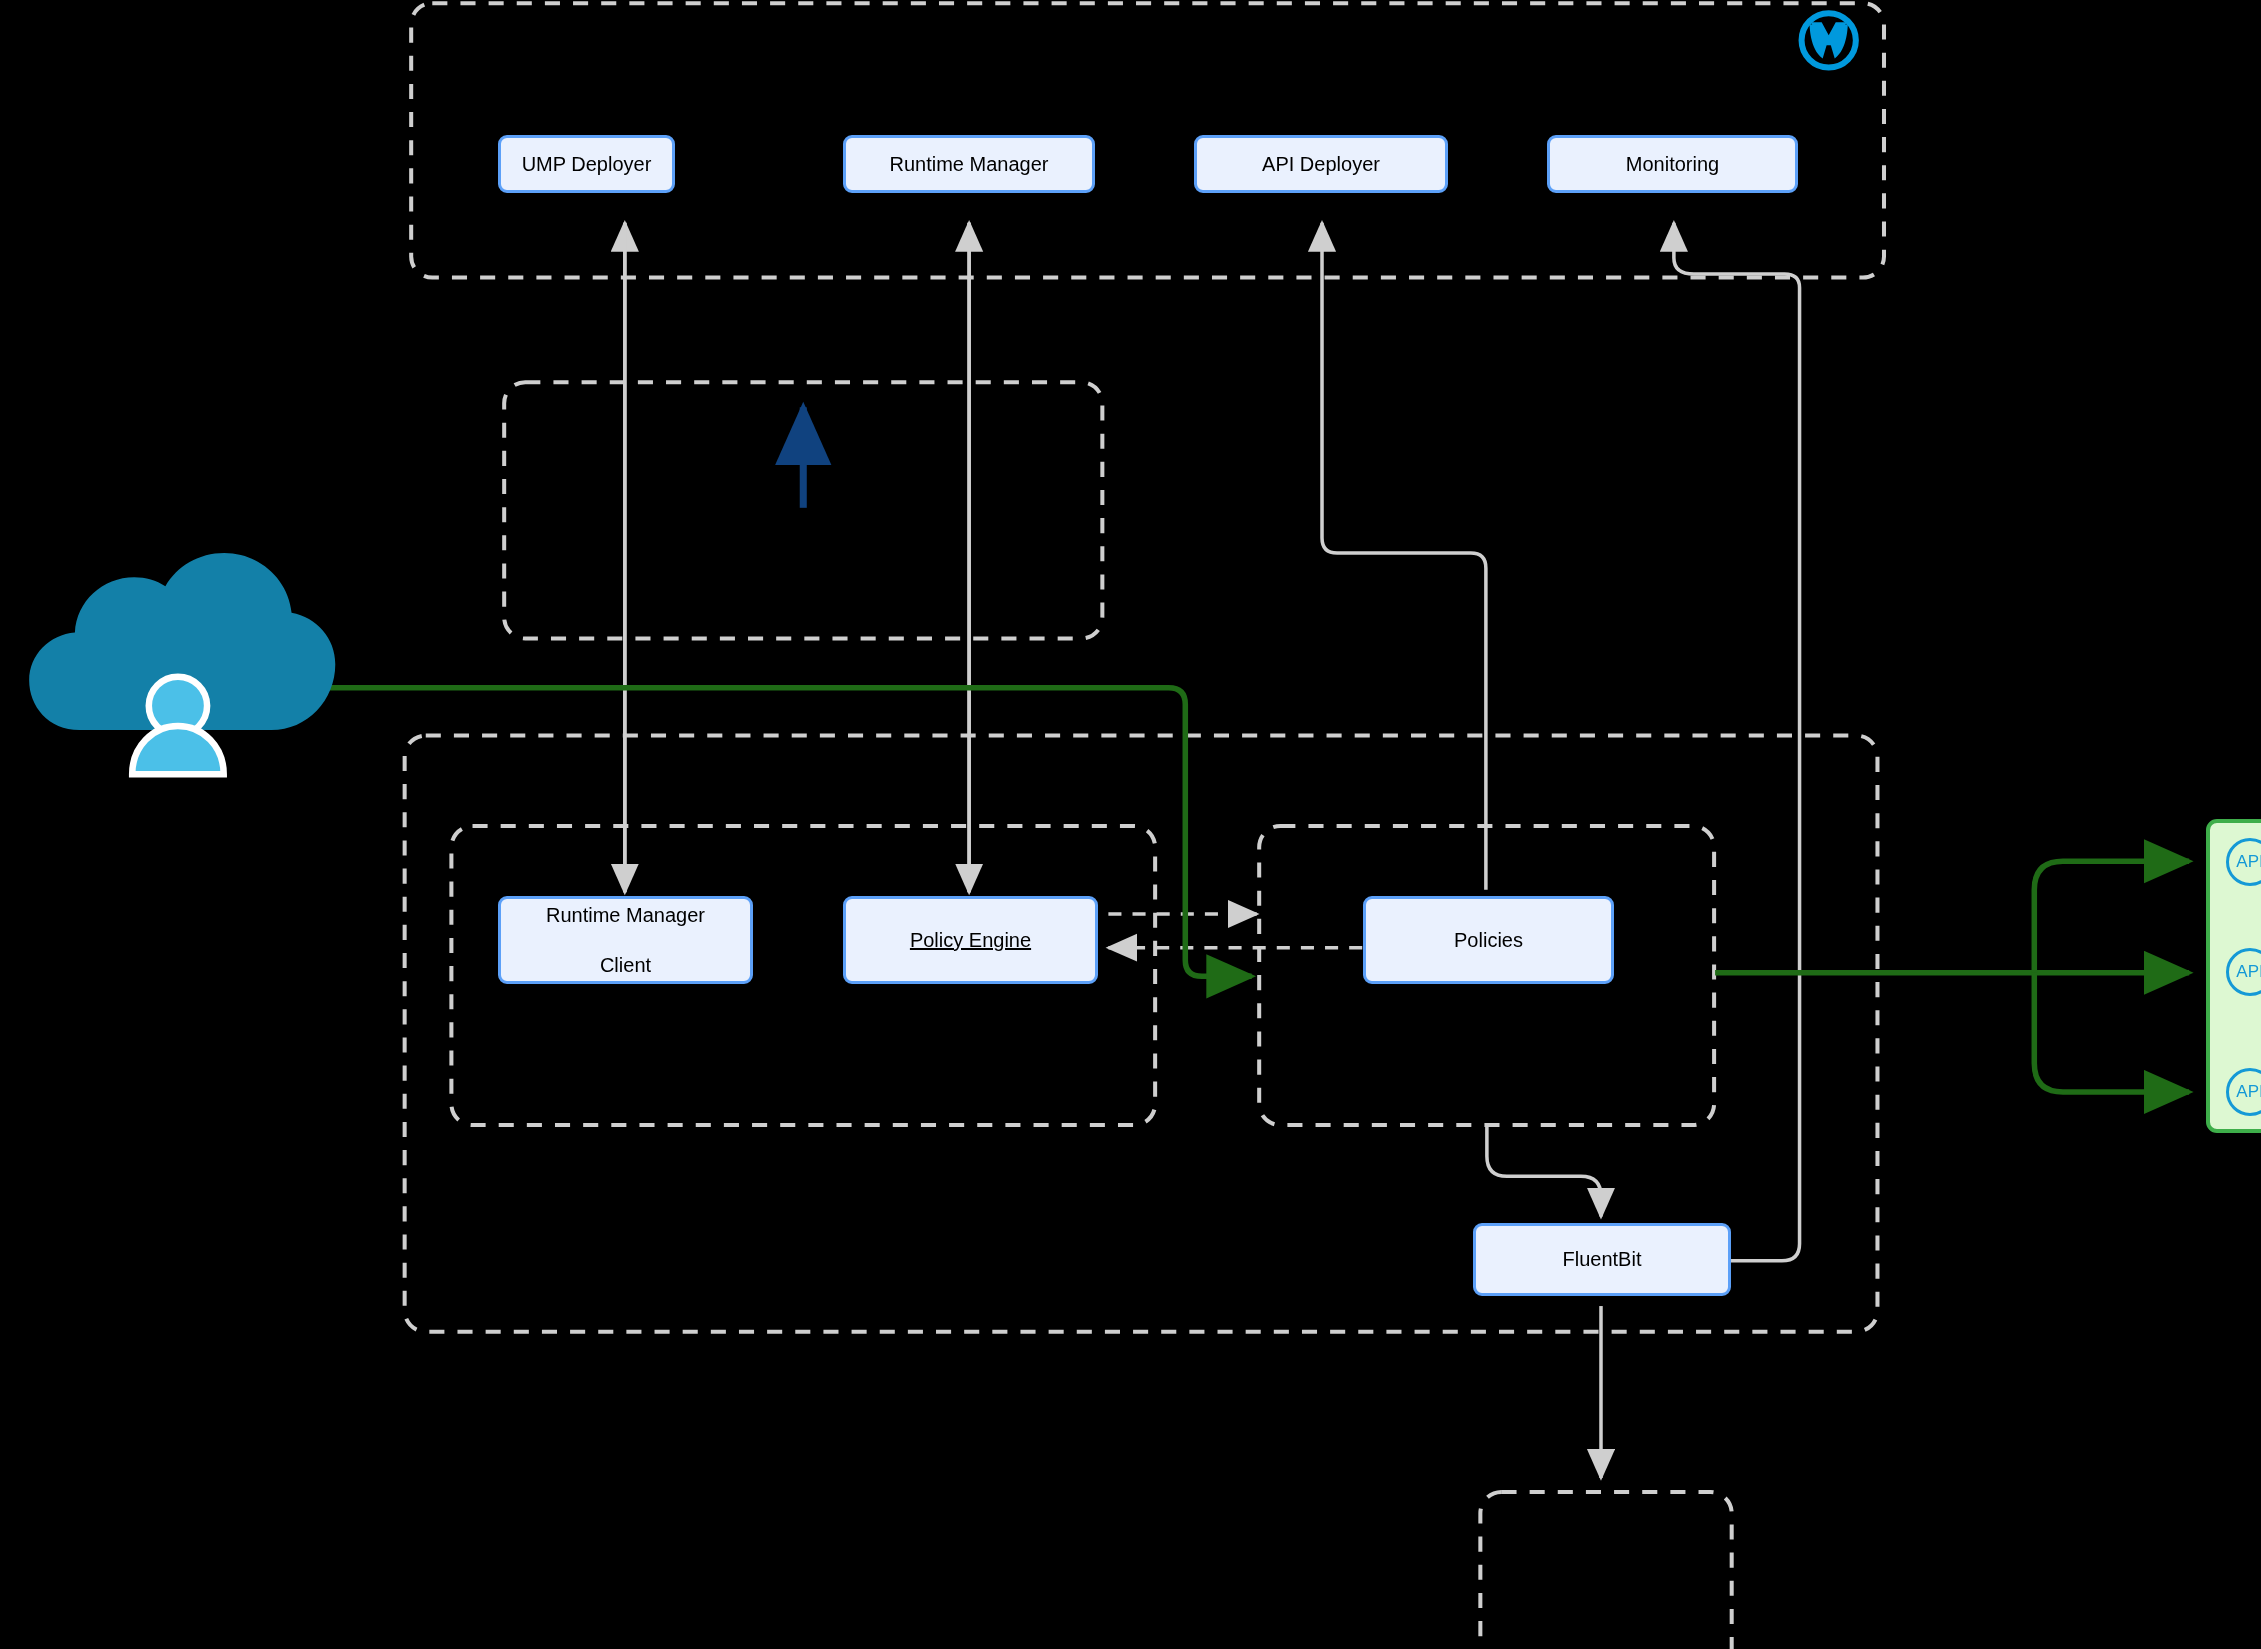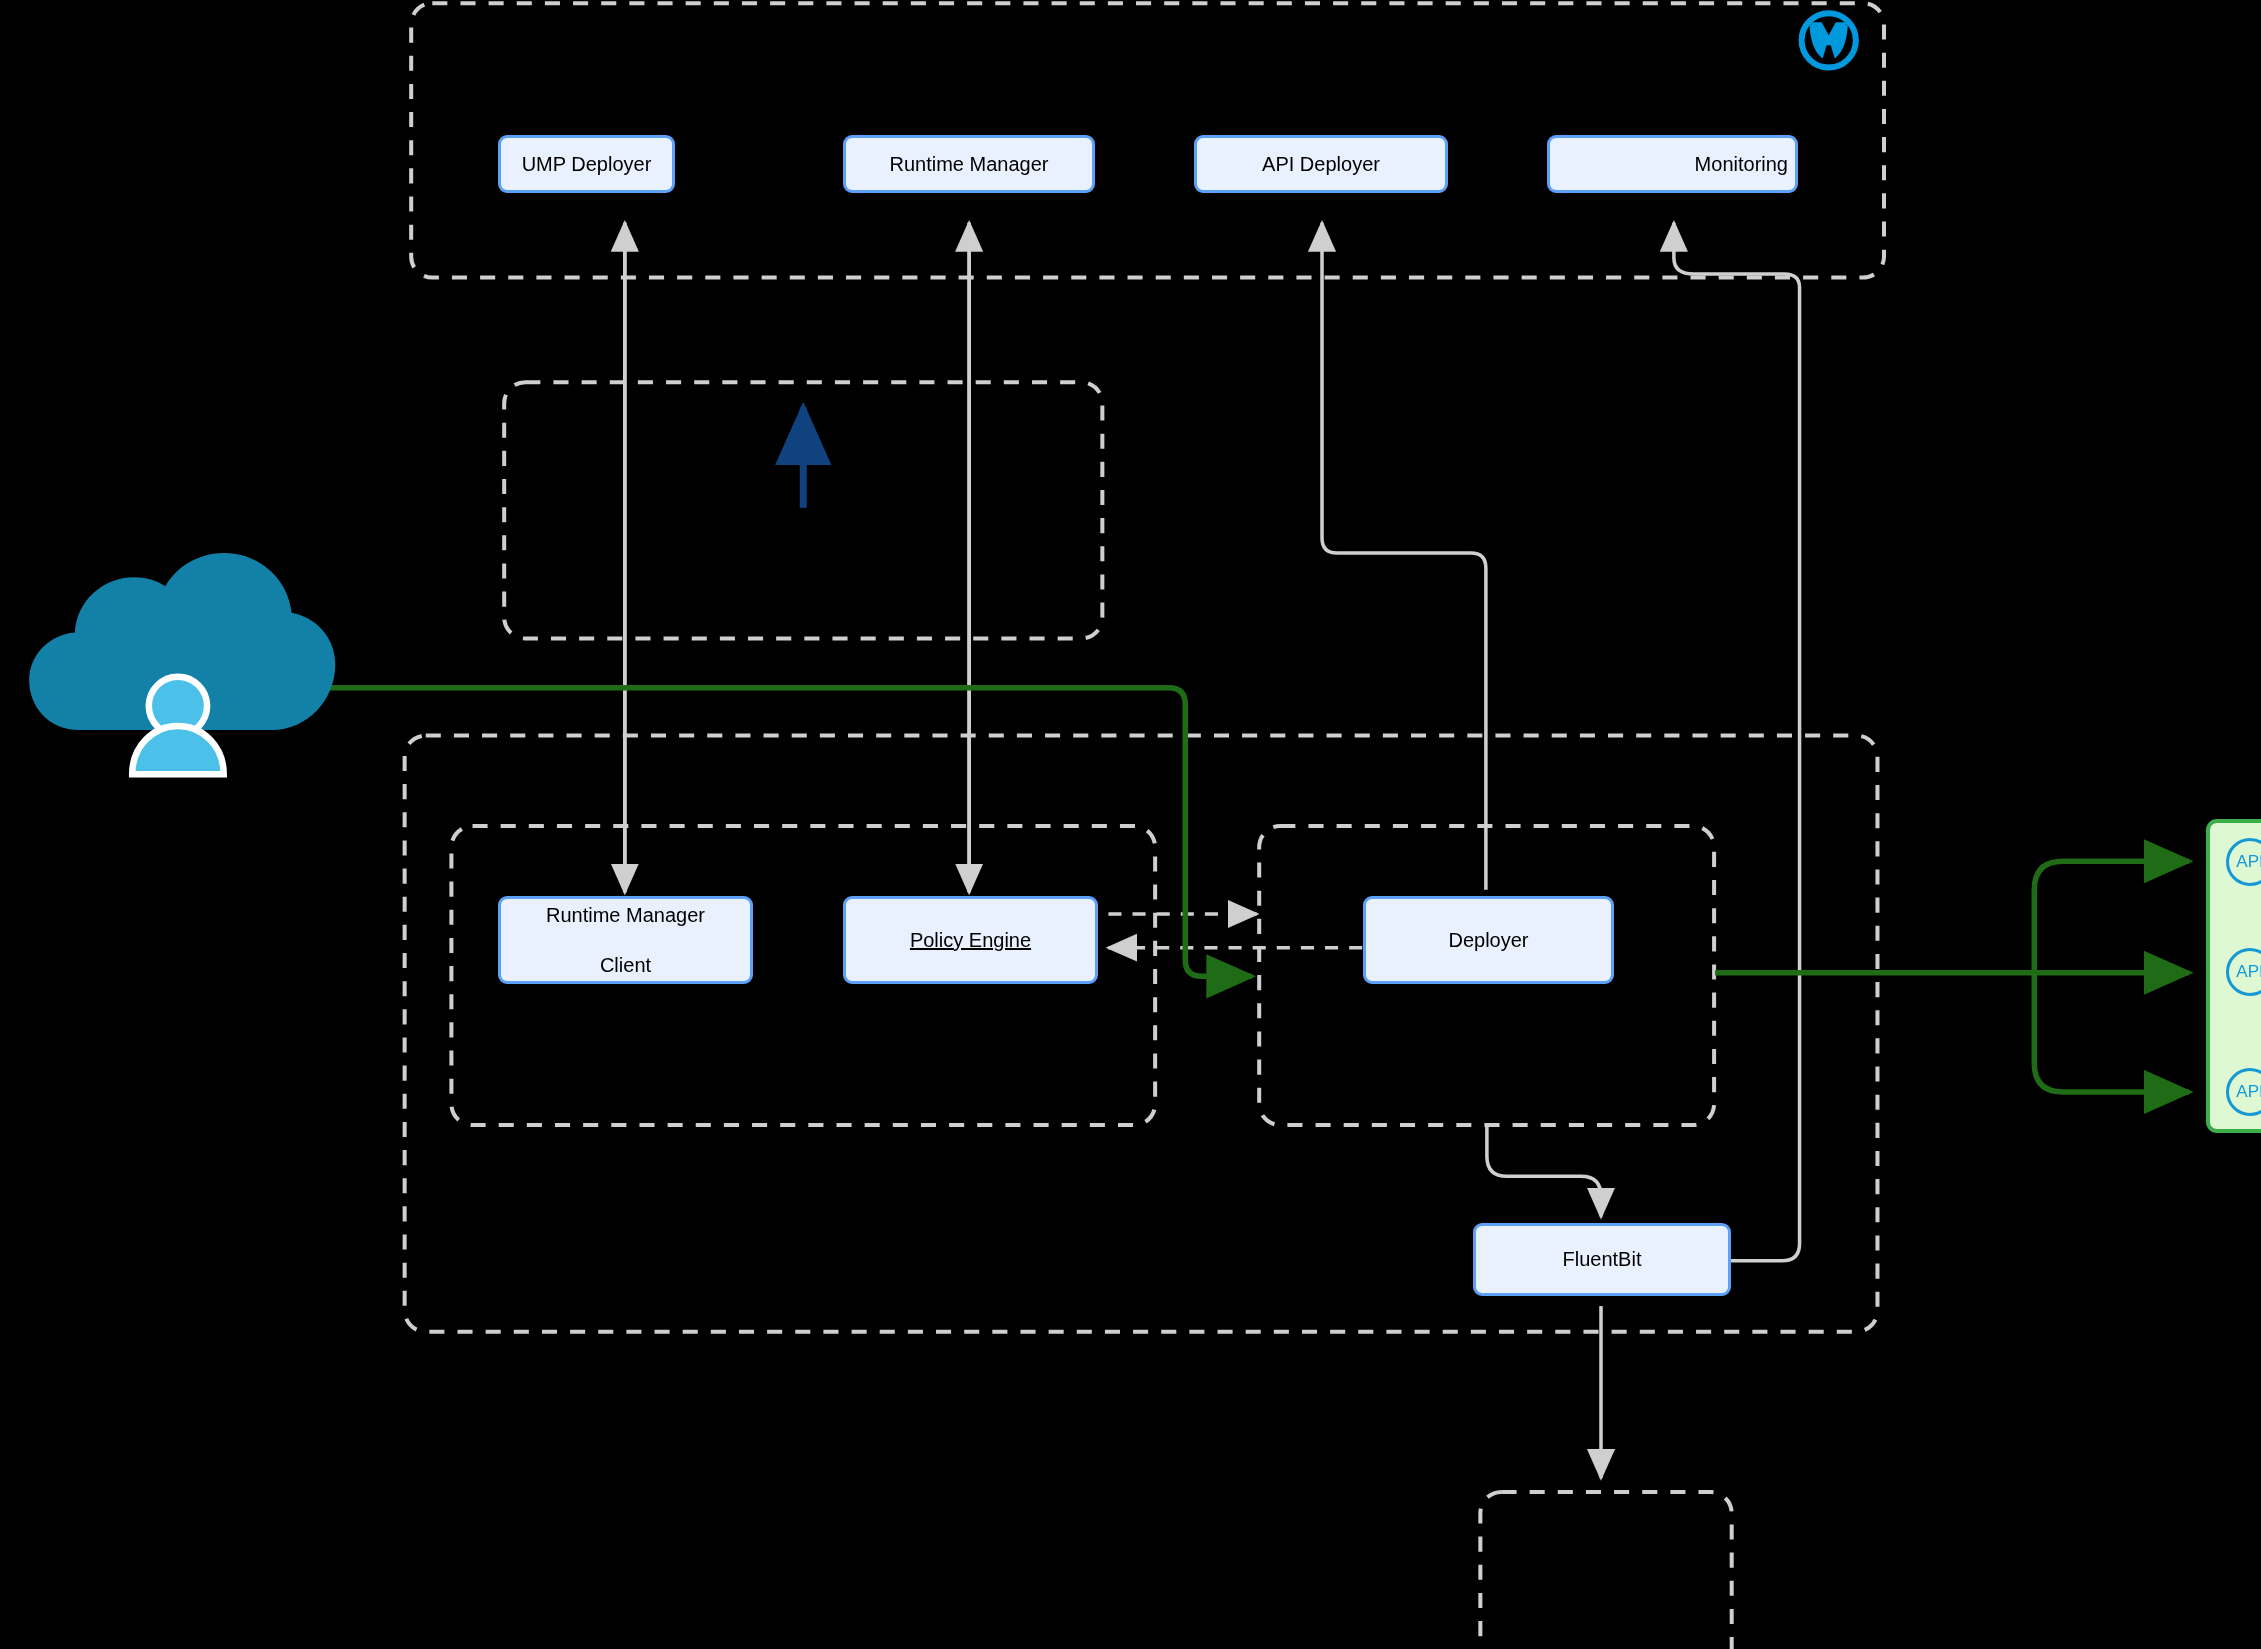--- a/index.html
+++ b/index.html
@@ -157,37 +157,37 @@
   </div>
 
   <div class="node" style="left:843px; top:135px; width:252px; height:58px;">
     <span>Runtime Manager</span>
   </div>
 
   <div class="node" style="left:1194px; top:135px; width:254px; height:58px;">
     <span>API Deployer</span>
   </div>
 
-  <div class="node" style="left:1547px; top:135px; width:251px; height:58px;justify-content:flex-end;">
+  <div class="node" style="left:1547px; top:135px; width:251px; height:58px;">
     <span>Monitoring</span>
   </div>
 
   <div class="node" style="left:498px; top:896px; width:255px; height:88px;">
     <span>
       <span>Runtime Manager</span><br>
       <span>Client</span>
     </span>
   </div>
 
   <div class="node" style="left:843px; top:896px; width:255px; height:88px;text-decoration:underline;">
     <span>Policy Engine</span>
   </div>
 
   <div class="node" style="left:1363px; top:896px; width:251px; height:88px;">
-    <span>Deployer</span>
+    <span>Policies</span>
   </div>
 
   <div class="node" style="left:1473px; top:1223px; width:258px; height:73px;">
     <span>FluentBit</span>
   </div>
 
   <div class="api-group" style="left:2206px; top:819px; width:127px; height:314px;">
   </div>
 
   <div class="api-pill" style="left:2226px; top:838px; width:48px; height:48px;">

